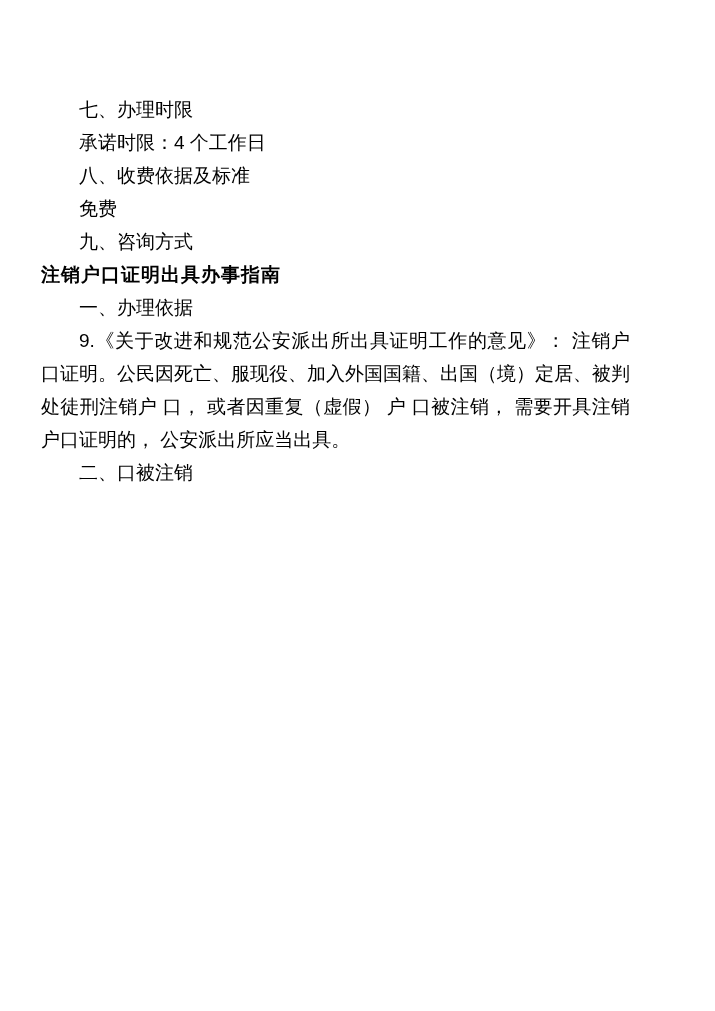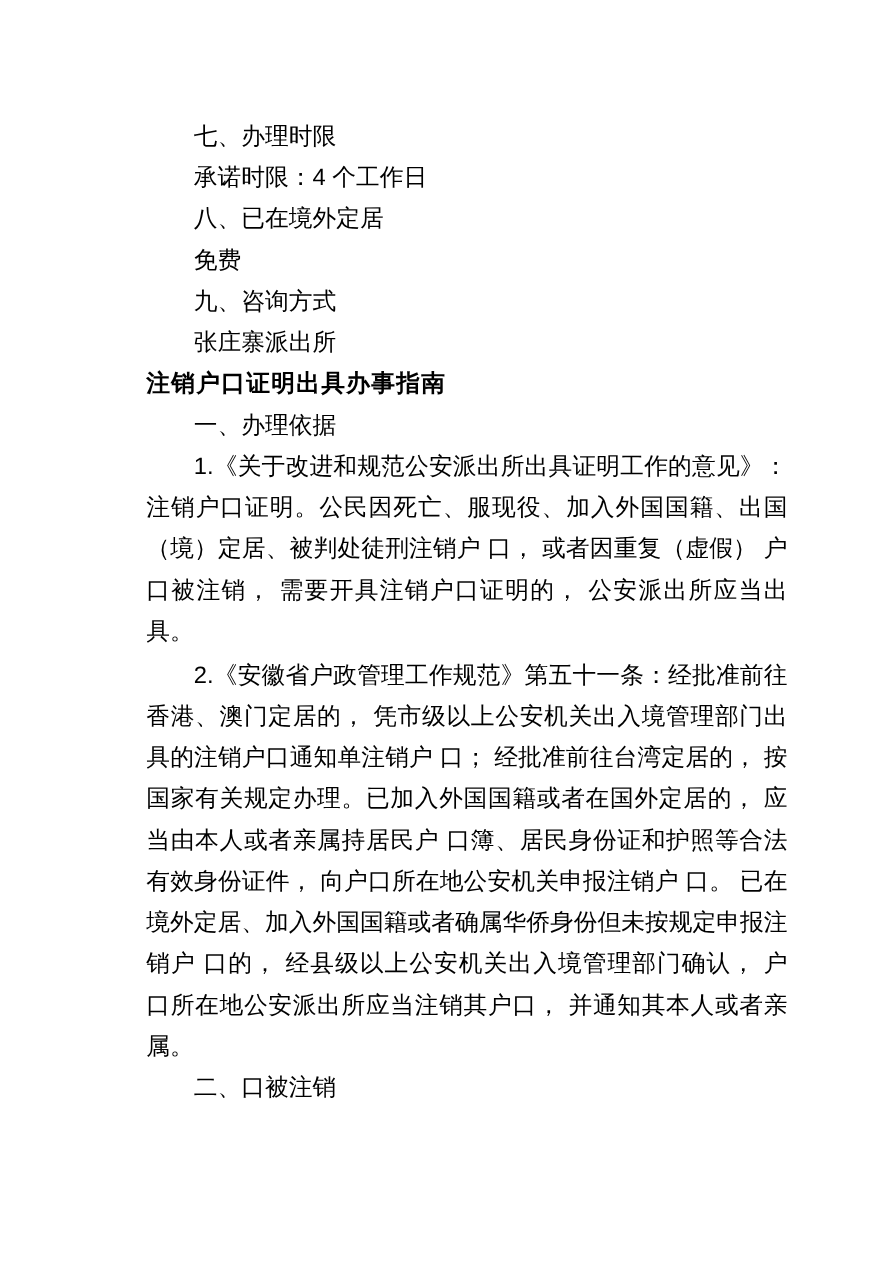--- a/index.html
+++ b/index.html
@@ -7,21 +7,21 @@
     padding: 0;
     background: #ffffff;
   }
   .page {
     position: relative;
     box-sizing: border-box;
     width: 715px;
     height: 990px;
     background: #ffffff;
     color: #000000;
-    padding: 93px 85px 0 117px;
+    padding: 93px 85px 0 41px;
     overflow: hidden;
     font-family: "Liberation Sans", sans-serif;
   }
   .page p {
     margin: 0;
     font-size: 19px;
     line-height: 33px;
     color: #000000;
   }
   .info-line {
@@ -51,28 +51,26 @@
   }
 </style>
 </head>
 <body>
 
 <div class="page">
 
   <div class="top-section">
     <p class="info-line">七、办理时限</p>
     <p class="info-line">承诺时限：4 个工作日</p>
-    <p class="info-line">八、已在境外定居</p>
+    <p class="info-line">八、收费依据及标准</p>
     <p class="info-line">免费</p>
     <p class="info-line">九、咨询方式</p>
-    <p class="info-line">张庄寨派出所</p>
   </div>
 
   <p class="doc-title">注销户口证明出具办事指南</p>
 
   <div class="body-section">
     <p class="section-heading">一、办理依据</p>
-    <p class="body-para">1.《关于改进和规范公安派出所出具证明工作的意见》： 注销户口证明。公民因死亡、服现役、加入外国国籍、出国（境）定居、被判处徒刑注销户 口， 或者因重复（虚假） 户 口被注销， 需要开具注销户口证明的， 公安派出所应当出具。</p>
-    <p class="body-para spaced">2.《安徽省户政管理工作规范》第五十一条：经批准前往香港、澳门定居的， 凭市级以上公安机关出入境管理部门出具的注销户口通知单注销户 口； 经批准前往台湾定居的， 按国家有关规定办理。已加入外国国籍或者在国外定居的， 应当由本人或者亲属持居民户 口簿、居民身份证和护照等合法有效身份证件， 向户口所在地公安机关申报注销户 口。 已在境外定居、加入外国国籍或者确属华侨身份但未按规定申报注销户 口的， 经县级以上公安机关出入境管理部门确认， 户 口所在地公安派出所应当注销其户口， 并通知其本人或者亲属。</p>
+    <p class="body-para">9.《关于改进和规范公安派出所出具证明工作的意见》： 注销户口证明。公民因死亡、服现役、加入外国国籍、出国（境）定居、被判处徒刑注销户 口， 或者因重复（虚假） 户 口被注销， 需要开具注销户口证明的， 公安派出所应当出具。</p>
     <p class="section-heading">二、口被注销</p>
   </div>
 
 </div>
 
 </body></html>

